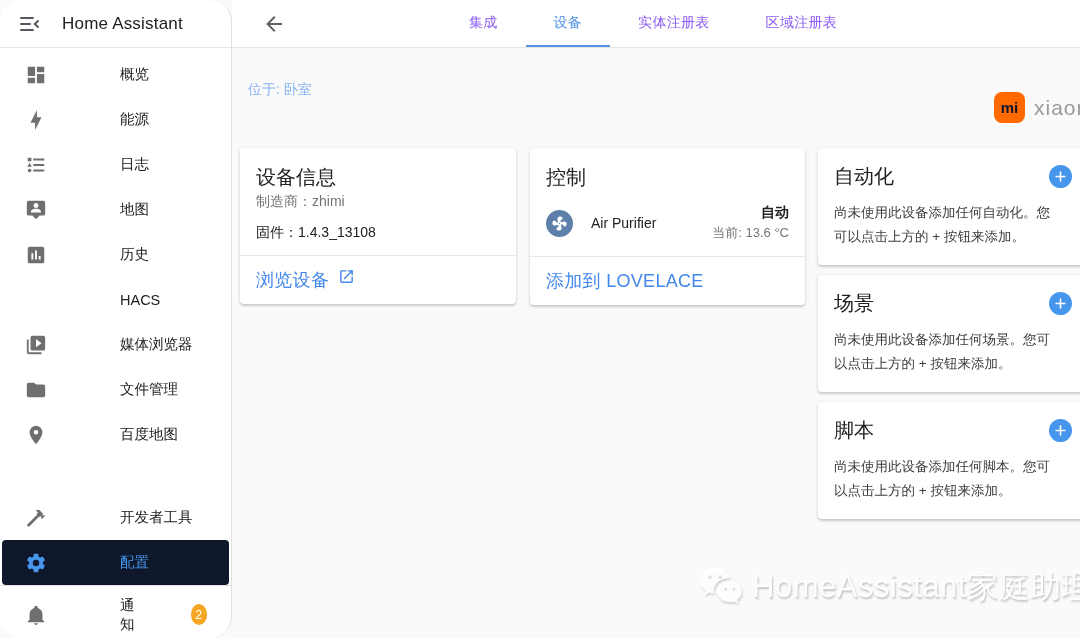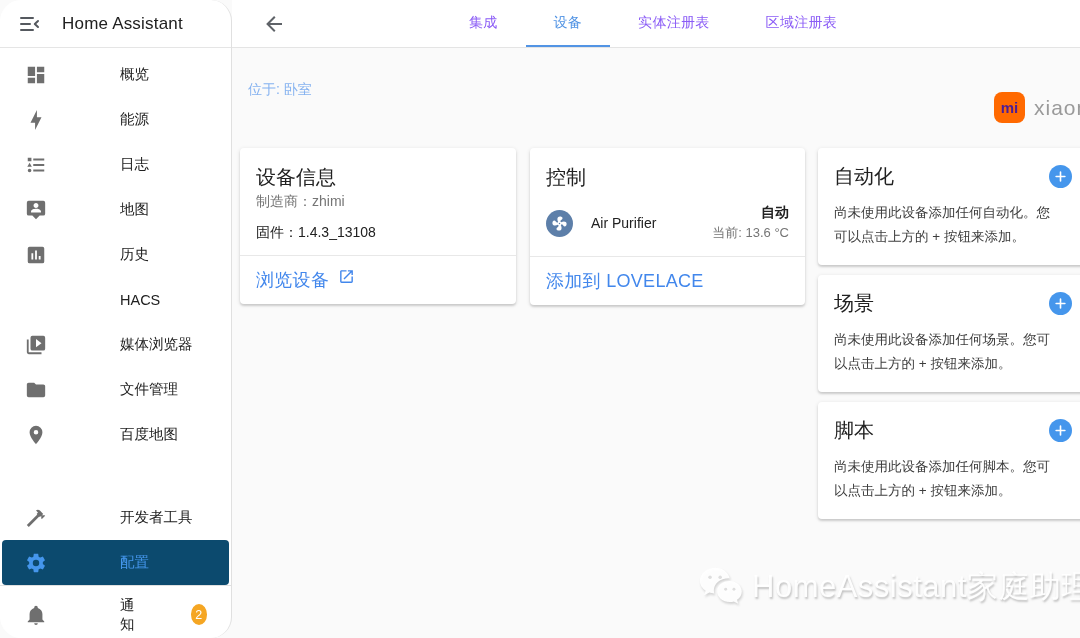--- a/index.html
+++ b/index.html
@@ -13,21 +13,21 @@
   .sidebar-header { height:48px; flex:0 0 48px; display:flex; align-items:center;
     border-bottom:1px solid #e5e5e5; padding-left:18px; }
   .menu-toggle { width:24px; height:24px; color:#55595f; cursor:pointer; }
   .sidebar-title { margin-left:20px; font-size:17px; color:#212121; letter-spacing:.2px; }
   .sidebar-nav { flex:1; display:flex; flex-direction:column; padding-top:4px; overflow:hidden; }
   .nav-item { height:45px; flex:0 0 45px; display:flex; align-items:center;
     padding-left:22px; cursor:pointer; margin:0 2px; border-radius:4px;gap:48px; }
   .nav-item .ic { width:24px; height:24px; color:#6f6f6f; flex:0 0 24px; }
   .nav-item .ic svg { width:22px; height:22px; margin:1px; }
   .nav-item .lbl { margin-left:24px; font-size:14.5px; font-weight:500; color:#212121; }
-  .nav-item.active { background:#0c4a6e;padding-left:22px; }
+  .nav-item.active { background:#0f172a;padding-left:22px; }
   .nav-item.active .ic { color:#4596ec; }
   .nav-item.active .lbl { color:#4596ec; }
   .nav-spacer { flex:1 1 auto; min-height:10px; }
   .sidebar-footer { flex:0 0 53px; border-top:1px solid #e0e0e0; padding-top:6px; }
   .sidebar-footer .nav-item { padding-right:16px; }
   .badge { margin-left:auto; margin-right:6px; width:21px; height:21px; border-radius:50%;
     background:#f5a623; color:#fff; font-size:12.5px; font-weight:500;
     display:flex; align-items:center; justify-content:center; }
 
   
@@ -40,21 +40,21 @@
   .tab.active { color:#5294e4; border-bottom-color:#5294e4; }
 
   
   .content { position:absolute; left:232px; right:0; top:48px; bottom:0; background:#fafafa; overflow:hidden; }
   .page-head { position:absolute; left:16px; top:26px; }
   .title-row { display:flex; align-items:center; }
   .page-title { font-size:26px; font-weight:400; color:#262626; }
   .edit-btn { width:21px; height:21px; margin-left:18px; color:#111; cursor:pointer; }
   .page-loc { margin-top:7px; font-size:14px; color:#85b2f0; cursor:pointer; }
   .brand { position:absolute; left:762px; top:44px; display:flex; align-items:center; }
-  .mi-logo { width:31px; height:31px; border-radius:8px; background:#ff6900; color:#4c1d95;
+  .mi-logo { width:31px; height:31px; border-radius:8px; background:#ff6900; color:#0f172a;
     display:flex; align-items:center; justify-content:center; font-weight:bold; font-size:15px; }
   .brand-name { margin-left:9px; font-size:21px; color:#9a9a9a; letter-spacing:1px; white-space:nowrap; }
 
   .card { position:absolute; background:#fff; border-radius:4px;
     box-shadow:0 2px 2px rgba(0,0,0,.12), 0 1px 4px rgba(0,0,0,.12); }
   .card-title { font-size:20px; color:#212121; font-weight:400; }
 
   
   .card-device { left:8px; top:100px; width:276px; }
   .card-device .body { padding:16px 16px 12px; }

